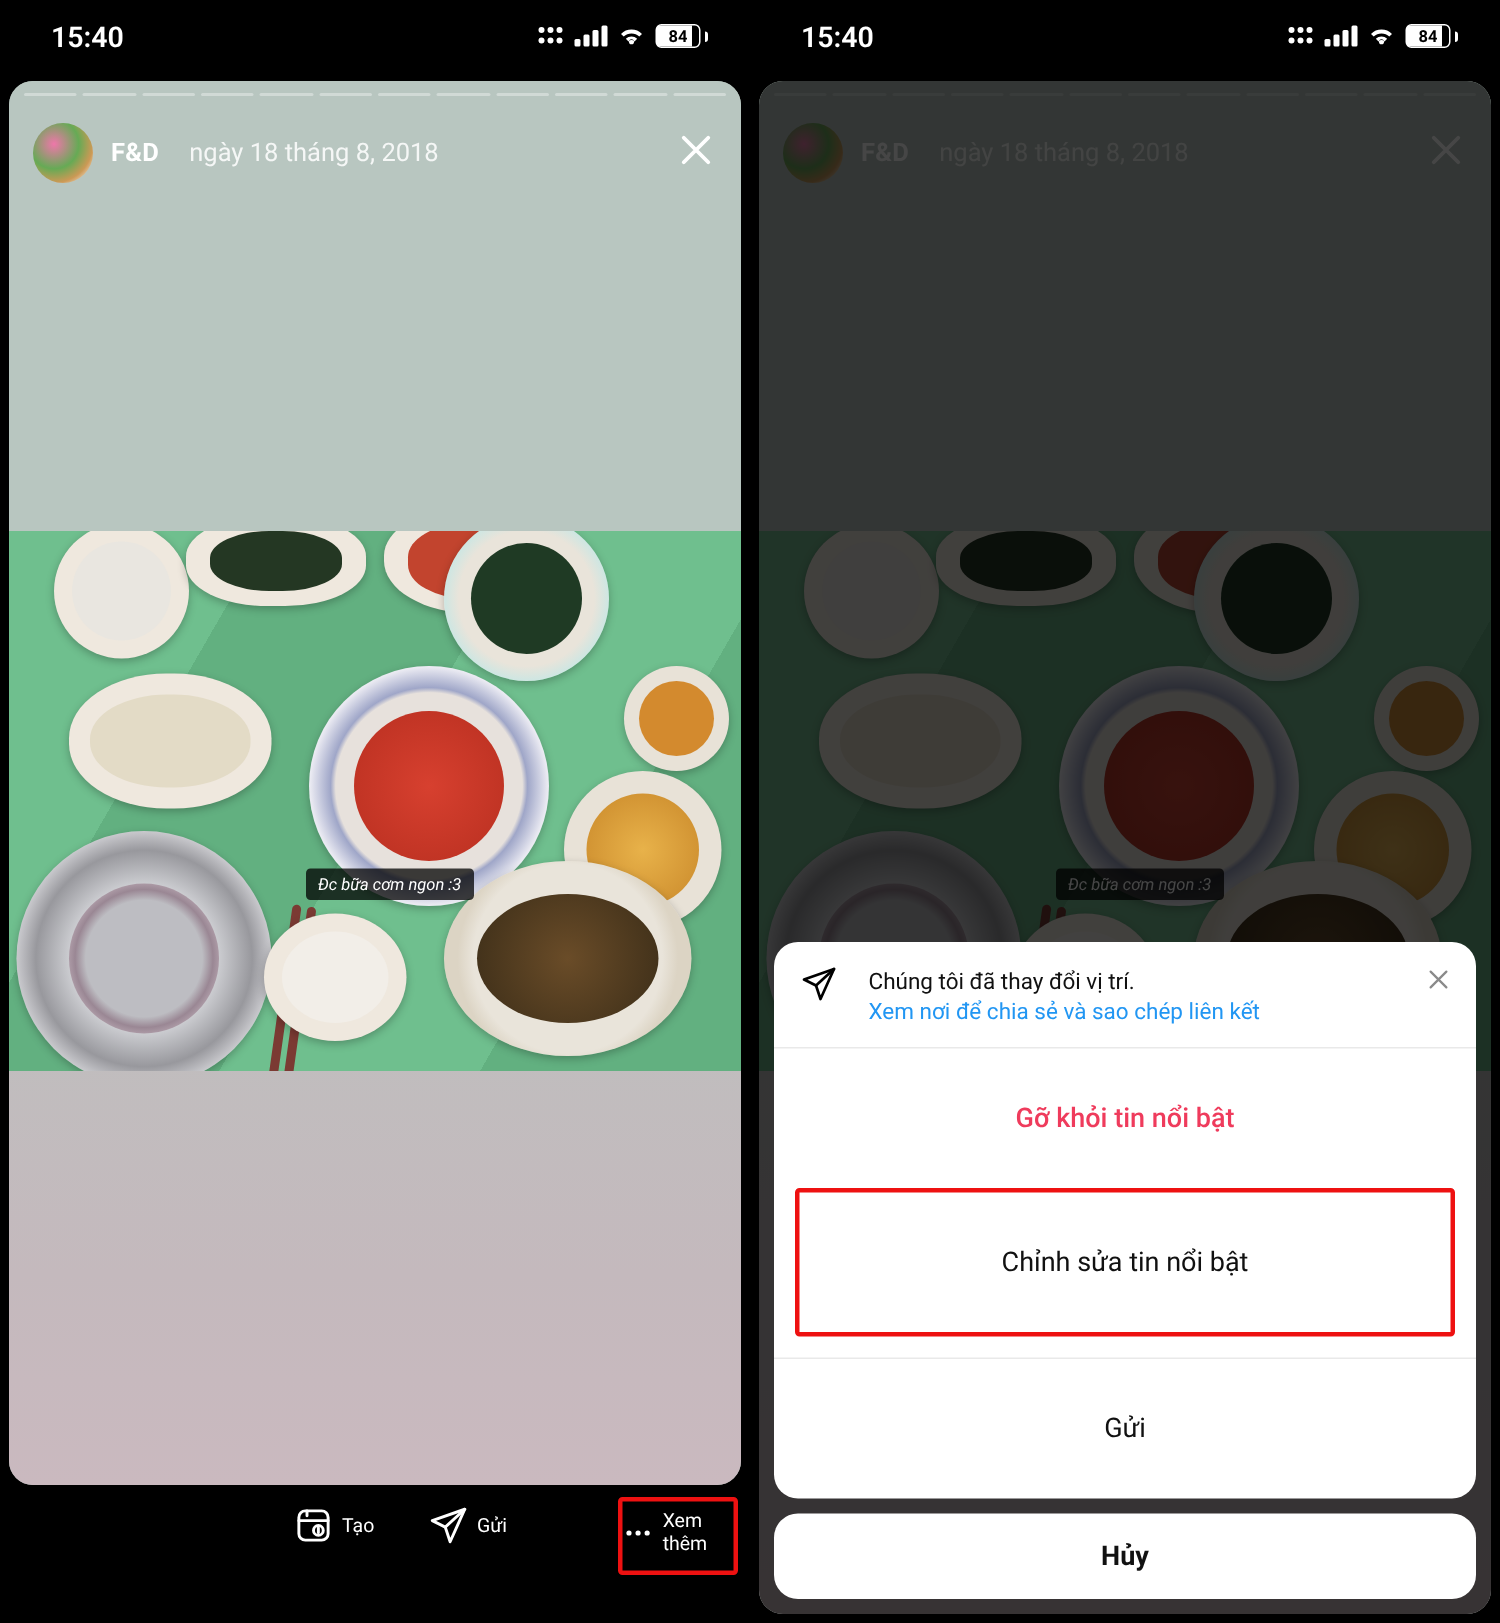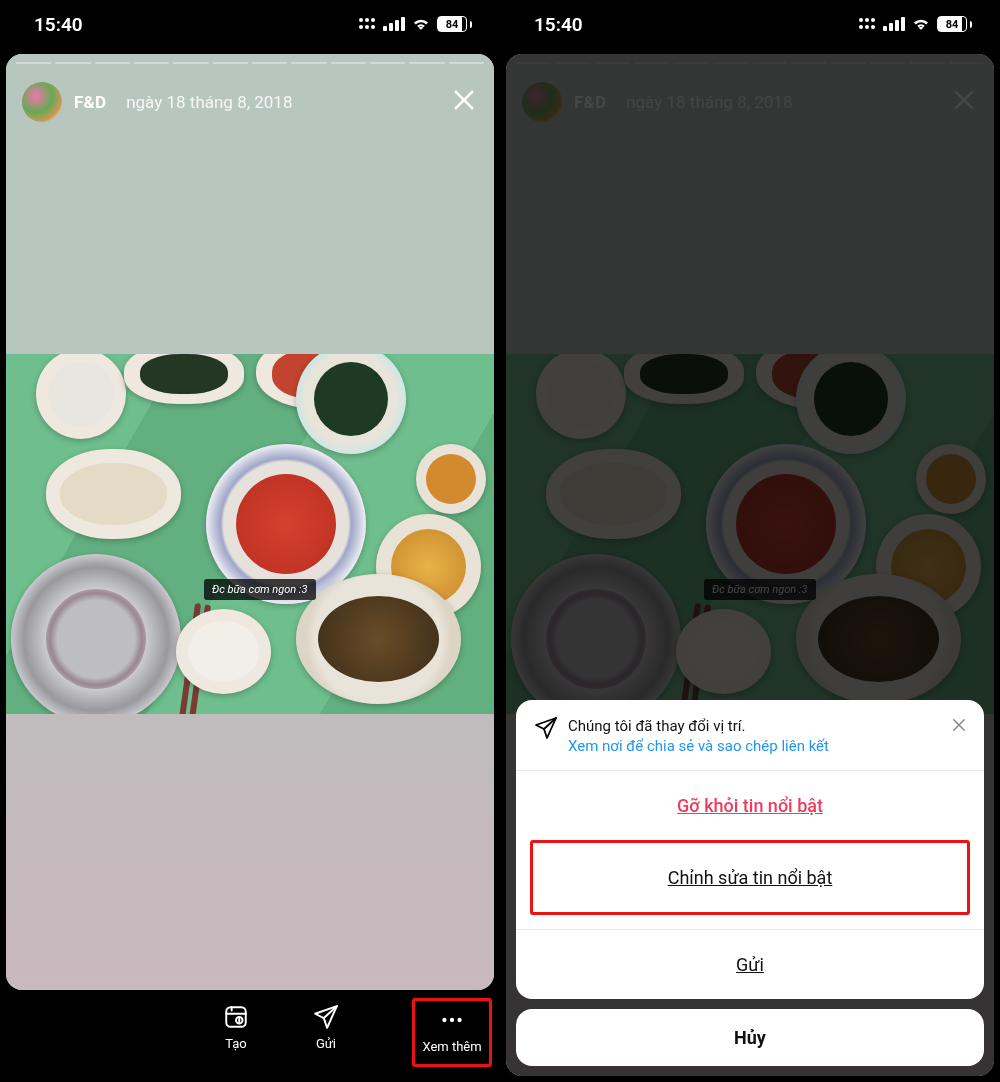--- a/index.html
+++ b/index.html
@@ -53,33 +53,33 @@
   .p9::after{content:"";position:absolute;inset:14px;border-radius:48%;background:#e3dbc6;}
   .pot{ width:170px; height:170px; left:5px; top:200px; background: radial-gradient(circle,#cfd0d4 40%,#98989d 60%,#cfcfd3 72%); }
   .pot::after{content:"";position:absolute;inset:35px;border-radius:50%;background:radial-gradient(circle,#bdbdc2 55%, #9a8794 65%, #d7c8d0 85%);}
   .rice{ width:95px; height:85px; left:170px; top:255px; background:#efe8de;}
   .rice::after{content:"";position:absolute;inset:12px;border-radius:50%;background:#f2eee8;}
   .sticks{position:absolute;left:190px;top:250px;width:6px;height:130px;background:#7b3a33;border-radius:3px;transform:rotate(8deg);box-shadow: -10px 0 0 #7b3a33;}
   .caption-chip { position:absolute; left:198px; top:225px; background: rgba(0,0,0,.75); color:#fff; font-size:11px; padding:4px 8px; border-radius:3px; white-space:nowrap; font-style: italic;}
 
   
   .toolbar { height: 92px; display: flex; justify-content: flex-end; align-items: flex-start; gap: 10px; padding: 8px 8px 0 0; }
-  .tb-item { width: 80px; display:flex; flex-direction:column; align-items:center; gap:6px; color:#fff; font-size:13px; padding:6px 0 10px;}
+  .tb-item { width: 80px; display:flex; flex-direction:row; align-items:center; gap:6px; color:#fff; font-size:13px; padding:6px 0 10px;}
   .tb-item svg { color:#fff; }
   .highlight-red { border: 3px solid #e11; border-radius: 3px; margin-left: 36px; }
 
   
   .dimmer { position:absolute; inset:0; background: rgba(0,0,0,.5); z-index:5; }
   .sheet-area { position:absolute; left:10px; right:10px; bottom:10px; z-index:6; display:flex; flex-direction:column; gap:10px; }
   .sheet { background:#fff; border-radius:16px; overflow:hidden; }
-  .notice { display:flex; align-items:flex-start; gap:10px; padding:16px 16px 14px 18px; }
+  .notice { display:flex; align-items:flex-start; gap:21px; padding:16px 16px 14px 18px; }
   .notice .text { flex:1; font-size:15px; line-height:1.35; color:#111; }
   .notice .link { color:#2196f3; }
   .notice .x { color:#8a8a8a; }
-  .opt { text-align:center; padding:24px 12px; font-size:18px; border-top:1px solid #e9e9e9;text-decoration:underline; }
+  .opt { text-align:center; padding:36px 12px; font-size:18px; border-top:1px solid #e9e9e9; }
   .opt.danger { color:#ef3b5c; font-weight:500; }
   .opt.normal { color:#111; }
   .opt.boxed  { margin:0 14px 14px; border:3px solid #e11; border-radius:3px; border-top-color:#e11; }
   .cancel { background:#fff; border-radius:16px; text-align:center; padding:18px; font-size:18px; color:#111; font-weight:700; }
 
   
   .faded .photo-zone, .faded .story-header, .faded .progress-row { filter: brightness(.55) saturate(.9); }
 </style>
 </head>
 <body>

